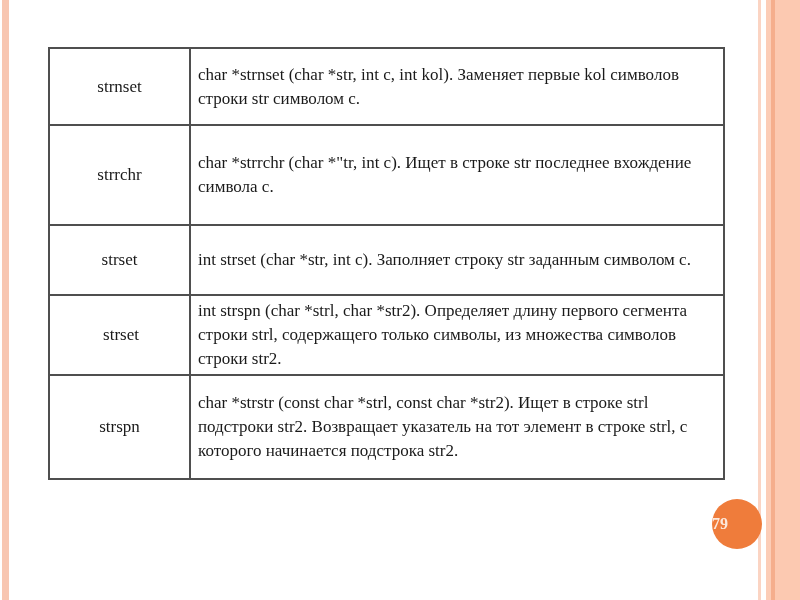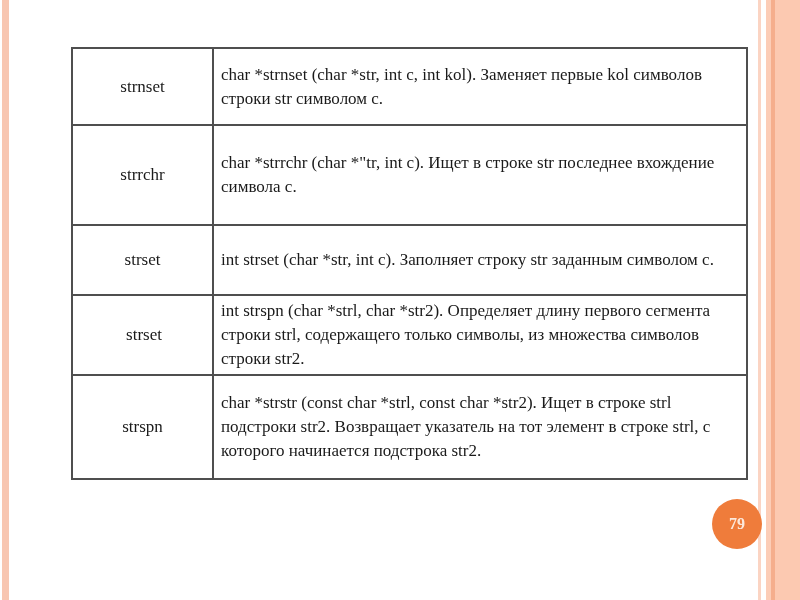--- a/index.html
+++ b/index.html
@@ -15,21 +15,21 @@
   .stripe { position: absolute; top: 0; height: 600px; }
   .stripe-left    { left: 2px;   width: 7px;  background: #f8c6b1; }
   .stripe-r1      { left: 758px; width: 3px;  background: #fbd4c3; }
   .stripe-r2      { left: 766px; width: 5px;  background: #fccdb7; }
   .stripe-r3      { left: 771px; width: 4px;  background: #f5ae8d; }
   .stripe-r4      { left: 775px; width: 25px; background: #fcc9b1; }
 
   
   table.fn-table {
     position: absolute;
-    left: 71px;
+    left: 48px;
     top: 47px;
     width: 648px;
     border-collapse: collapse;
     table-layout: fixed;
   }
   .fn-table td {
     border: 2px solid #4f4f4f;
     font-size: 17px;
     color: #1a1a1a;
     vertical-align: middle;
@@ -56,21 +56,20 @@
   .page-badge {
     position: absolute;
     left: 712px;
     top: 499px;
     width: 50px;
     height: 50px;
     border-radius: 50%;
     background: #ef7c3b;
     display: flex;
     align-items: center;
-    justify-content: center;
     color: #fce8db;
     font-weight: bold;
     font-size: 16px;
     font-family: "Liberation Serif", serif;
   }
 </style>
 </head>
 <body>
 
 <div id="slide">

